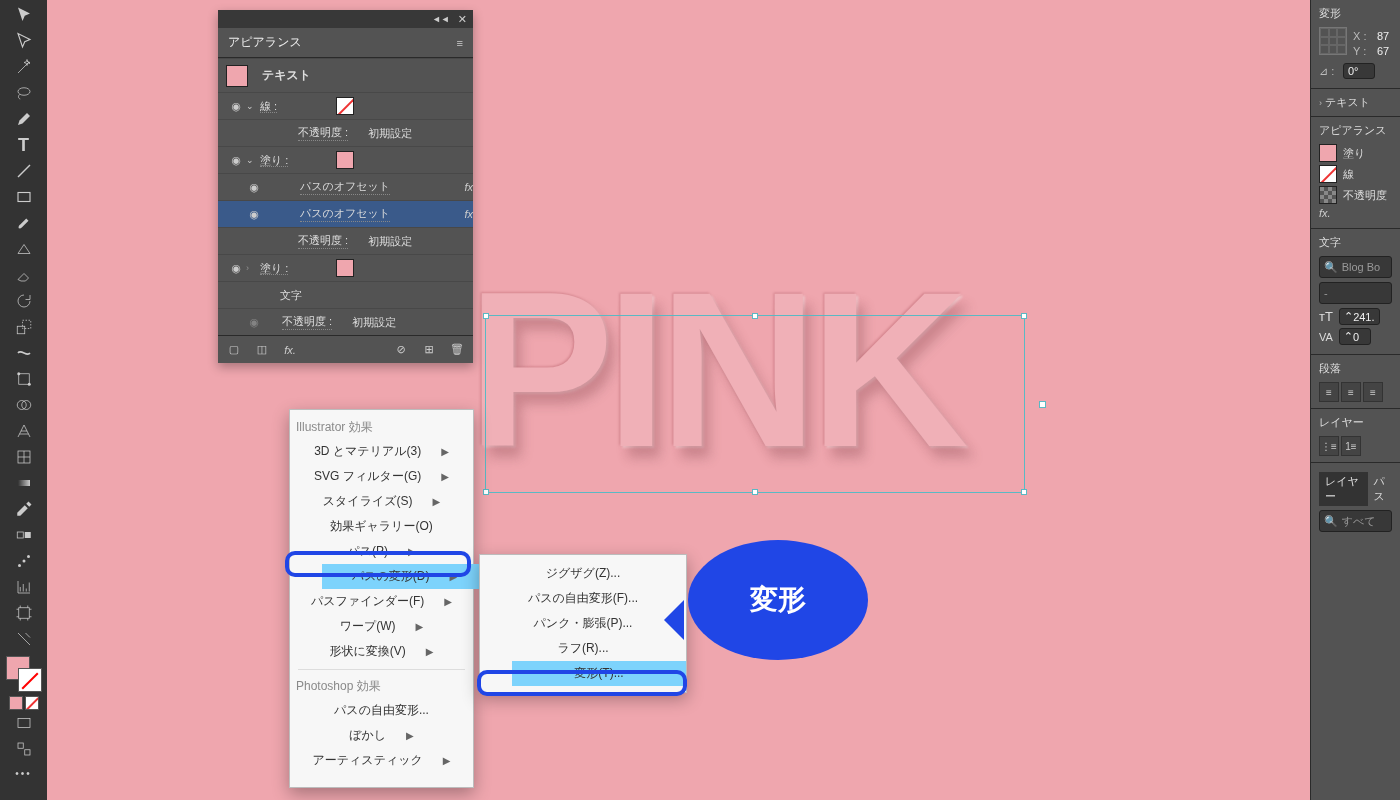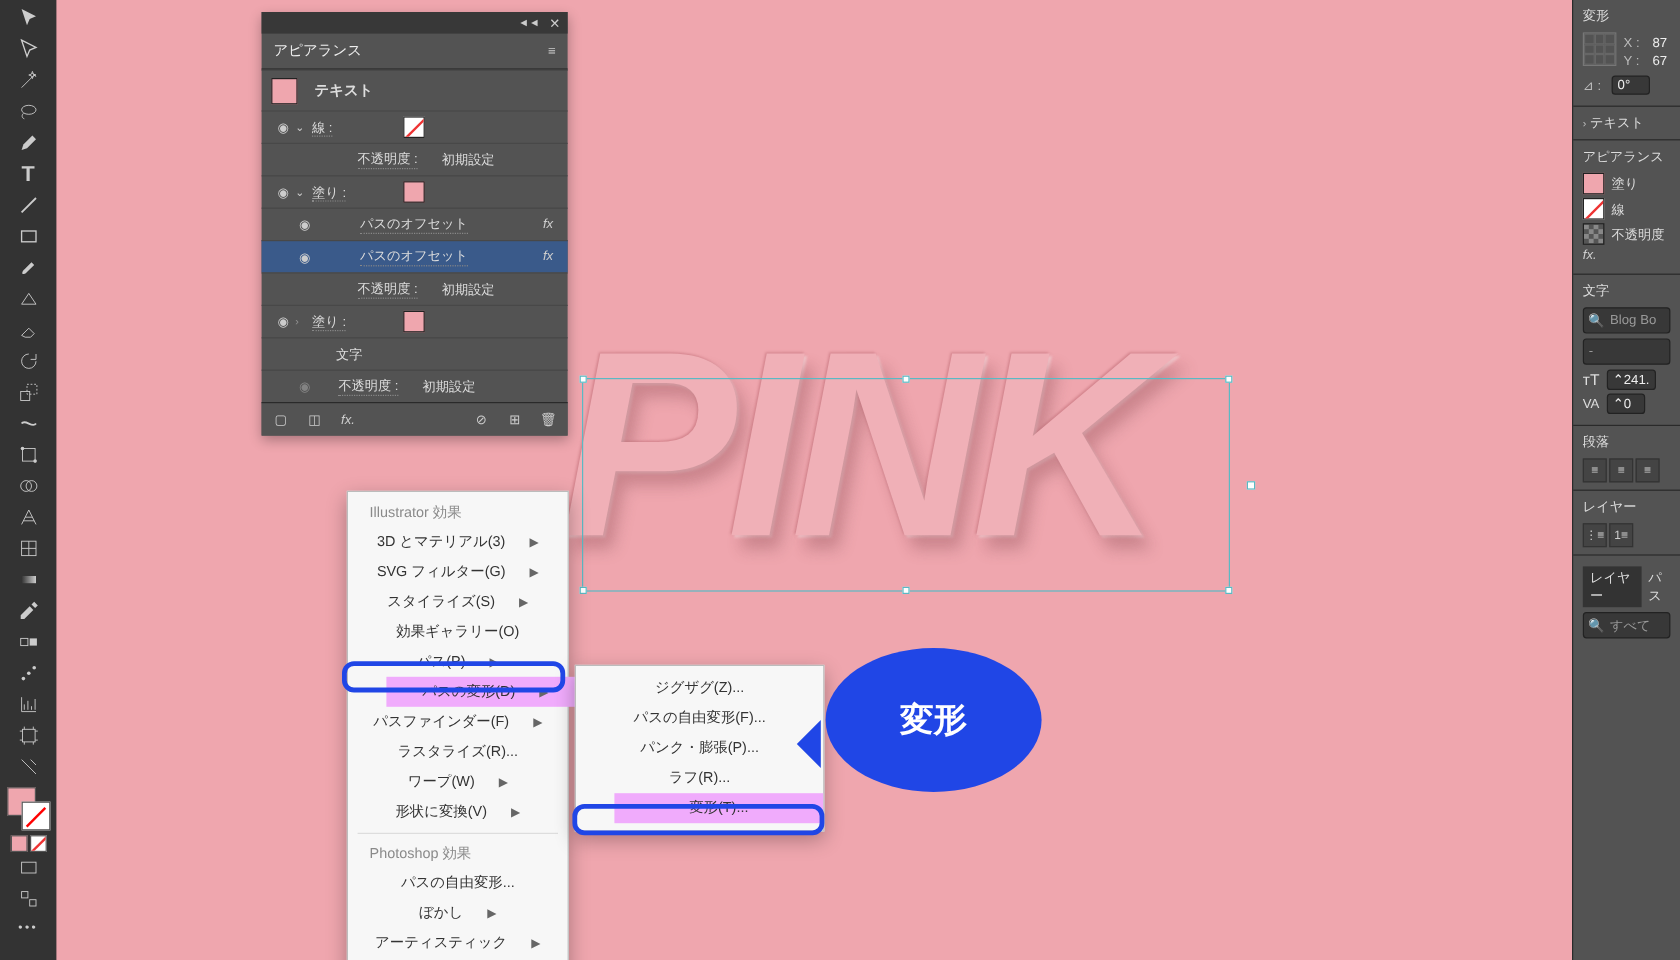--- a/index.html
+++ b/index.html
@@ -13,21 +13,21 @@
 .fill-swatch { position: absolute; top: 0; left: 0; width: 24px; height: 24px; background: #efa6ae; border: 1px solid #555; }
 .stroke-swatch { position: absolute; bottom: 0; right: 0; width: 24px; height: 24px; background: #fff; border: 1px solid #555; }
 .stroke-swatch::after { content:''; position:absolute; width:100%; height:2px; background:red; top:50%; left:0; transform:rotate(-45deg); }
 .mini-swatches { display: flex; gap: 2px; margin-top: 4px; }
 .mini-sw { width: 14px; height: 14px; border: 1px solid #555; }
 .dots { color: #ccc; margin-top: 6px; letter-spacing: 2px; font-size: 10px; }
 
 
 .canvas-area { position: absolute; left: 47px; top: 0; right: 105px; bottom: 0; }
 .pink-text { position: absolute; left: 420px; top: 260px; font-size: 220px; font-weight: 800; color: #f0b0b7; letter-spacing: -8px; line-height: 1; text-shadow: 8px 12px 12px rgba(140,60,70,0.3); }
-.pink-text-inner { filter: drop-shadow(2px 2px 1px rgba(255,255,255,0.4)) drop-shadow(-1px -1px 1px rgba(170,80,90,0.4)); font-style: italic; }
+.pink-text-inner { filter: drop-shadow(2px 2px 1px rgba(255,255,255,0.4)) drop-shadow(-1px -1px 1px rgba(170,80,90,0.4)); }
 .selection-box { position: absolute; border: 1px solid #5ab9c4; }
 .sel-handle { position: absolute; width: 6px; height: 6px; background: #fff; border: 1px solid #5ab9c4; }
 .sel-anchor-small { position: absolute; width: 7px; height: 7px; background: #fff; border: 1px solid #5ab9c4; }
 
 
 .appearance-panel { position: absolute; left: 218px; top: 10px; width: 255px; background: #535353; color: #ddd; font-size: 11px; box-shadow: 0 4px 10px rgba(0,0,0,0.3); }
 .panel-chrome { height: 18px; background: #383838; display:flex; justify-content:flex-end; align-items:center; padding-right:6px; gap:8px; color:#ccc; }
 .panel-tab-bar { height: 30px; border-bottom: 1px solid #2a2a2a; display:flex; align-items:center; padding: 0 10px; justify-content: space-between; }
 .panel-tab { font-size: 12px; color:#eee; }
 .panel-menu { color:#ccc; }
@@ -39,30 +39,30 @@
 .eye { width: 20px; text-align:center; color:#ccc; font-size: 11px; }
 .chevron { width: 14px; color:#ccc; font-size: 9px; }
 .row-label { min-width: 46px; }
 .row-label-u { border-bottom: 1px dotted #888; }
 .row-sw-small { width: 18px; height: 18px; border:1px solid #222; margin-left: 10px; }
 .none-sw { background: #fff; position: relative; overflow:hidden; }
 .none-sw::after { content:''; position:absolute; left:-2px; top:50%; width:140%; height:2px; background:#e33; transform: rotate(-45deg); }
 .fill-sw { background:#efa6ae; }
 .indent1 { padding-left: 62px; }
 .indent2 { padding-left: 80px; }
-.fx-label { color:#ccc; font-style:italic; margin-left:auto; margin-right:12px; }
+.fx-label { color:#ccc; font-style:italic; margin-left:auto; }
 .panel-footer { height: 28px; background:#535353; border-top: 1px solid #2a2a2a; display:flex; align-items:center; padding: 0 8px; gap: 12px; color:#ccc; }
 .footer-spacer { flex:1; }
 .footer-icon { width: 16px; text-align:center; cursor:pointer; }
 
 
 .cmenu { position:absolute; background:#f7f7f7; border:1px solid #bcbcbc; box-shadow: 0 6px 16px rgba(0,0,0,0.3); font-size: 12px; color:#333; padding: 6px 0; }
-.cmenu-header { color:#8a8a8a; padding: 3px 18px; font-size: 12px; }
+.cmenu-header { color:#8a8a8a; padding: 3px 6px; font-size: 12px; }
 .cmenu-item { padding: 4px 18px 4px 18px; display:flex; justify-content:center; align-items:center; cursor:default; min-width: 165px; }
-.cmenu-item.hl { background:#f0abfc;margin-left:32px; }
+.cmenu-item.hl { background:#7dd3fc;margin-left:32px; }
 .cmenu-arrow { font-size: 10px; color:#666; margin-left: 20px; }
 .cmenu-sep { height:1px; background:#ddd; margin:5px 8px; }
 .cmenu.sub { min-width: 205px; }
 
 
 .hl-box { position:absolute; border: 4px solid #2046e6; border-radius: 10px; pointer-events:none; }
 
 
 .bubble { position:absolute; background:#2046e6; color:#fff; font-size: 28px; font-weight:700; padding: 28px 40px; border-radius: 50%; width: 180px; height: 120px; display:flex; align-items:center; justify-content:center; }
 .bubble::before { content:''; position:absolute; left:-24px; bottom:20px; width:0; height:0; border: 20px solid transparent; border-right-color:#2046e6; border-left:0; }
@@ -353,23 +353,20 @@
       </div>
       <div class="cmenu-item hl">
         <span>パスの変形(D)</span>
         <span class="cmenu-arrow">▶</span>
       </div>
       <div class="cmenu-item">
         <span>パスファインダー(F)</span>
         <span class="cmenu-arrow">▶</span>
       </div>
       <div class="cmenu-item">
-        <span>ラスタライズ(R)...</span>
-      </div>
-      <div class="cmenu-item">
         <span>ワープ(W)</span>
         <span class="cmenu-arrow">▶</span>
       </div>
       <div class="cmenu-item">
         <span>形状に変換(V)</span>
         <span class="cmenu-arrow">▶</span>
       </div>
     </div>
   <div class="cmenu-sep"></div>
   <div class="cmenu-header">Photoshop 効果</div>

